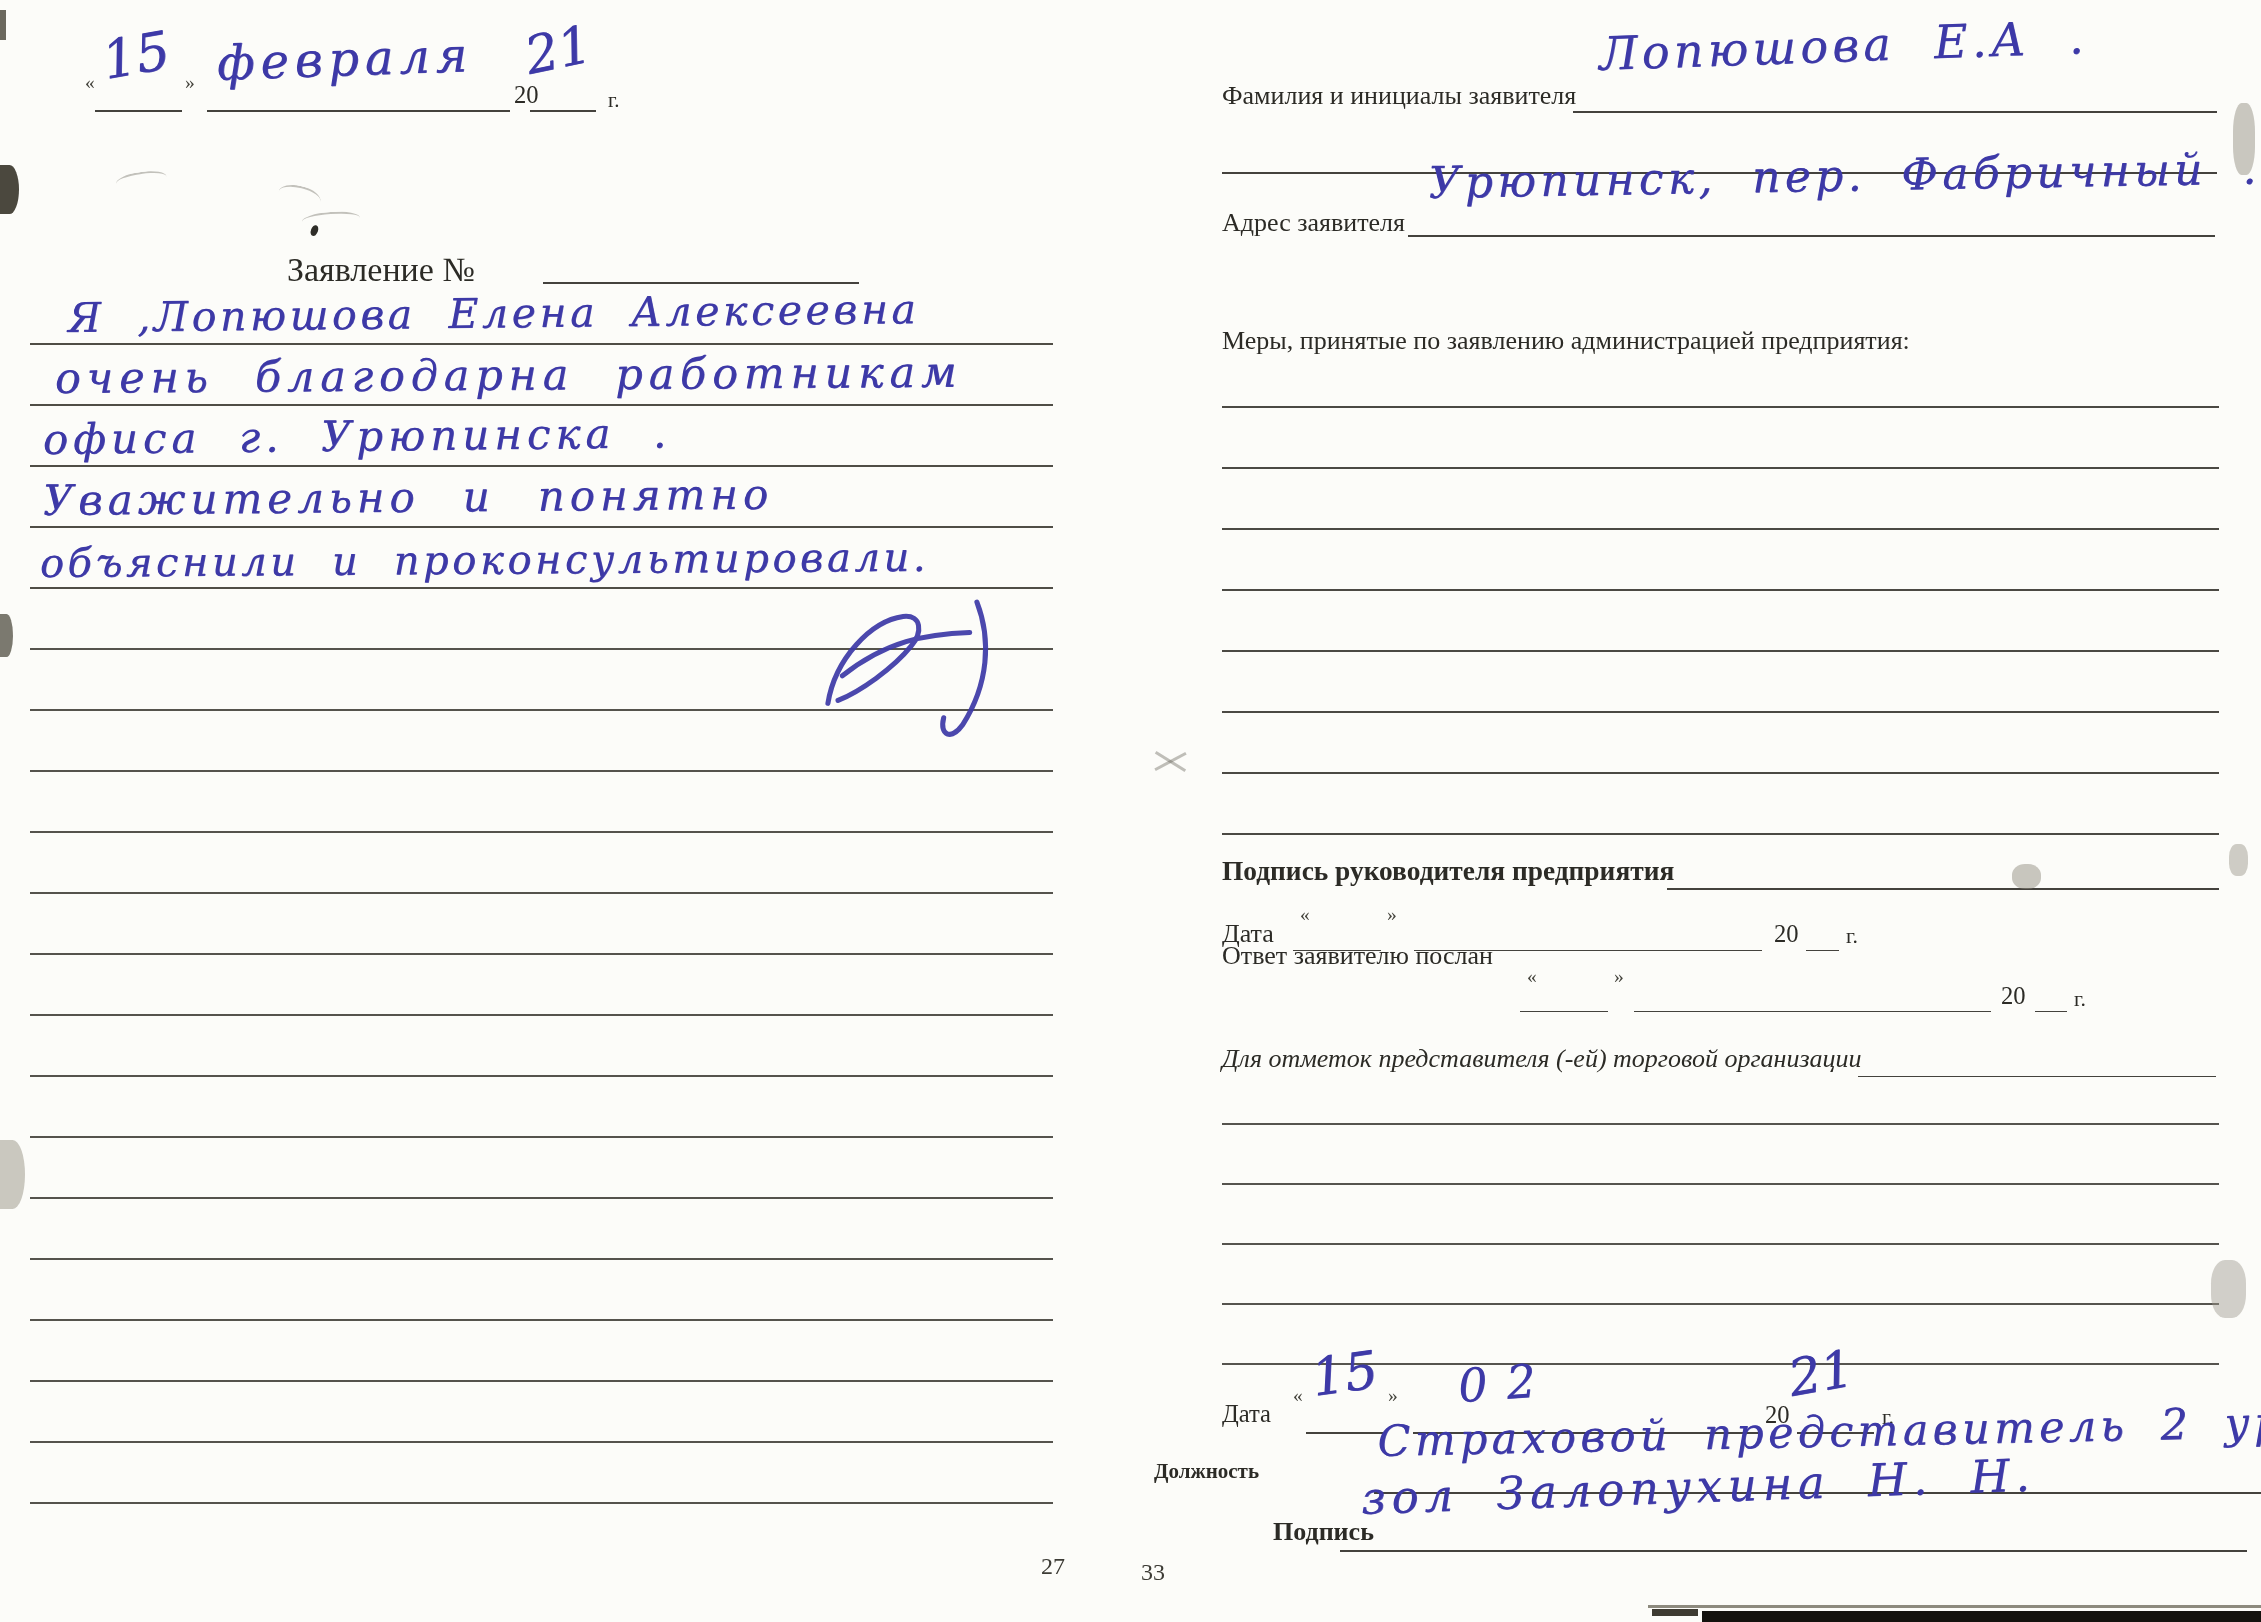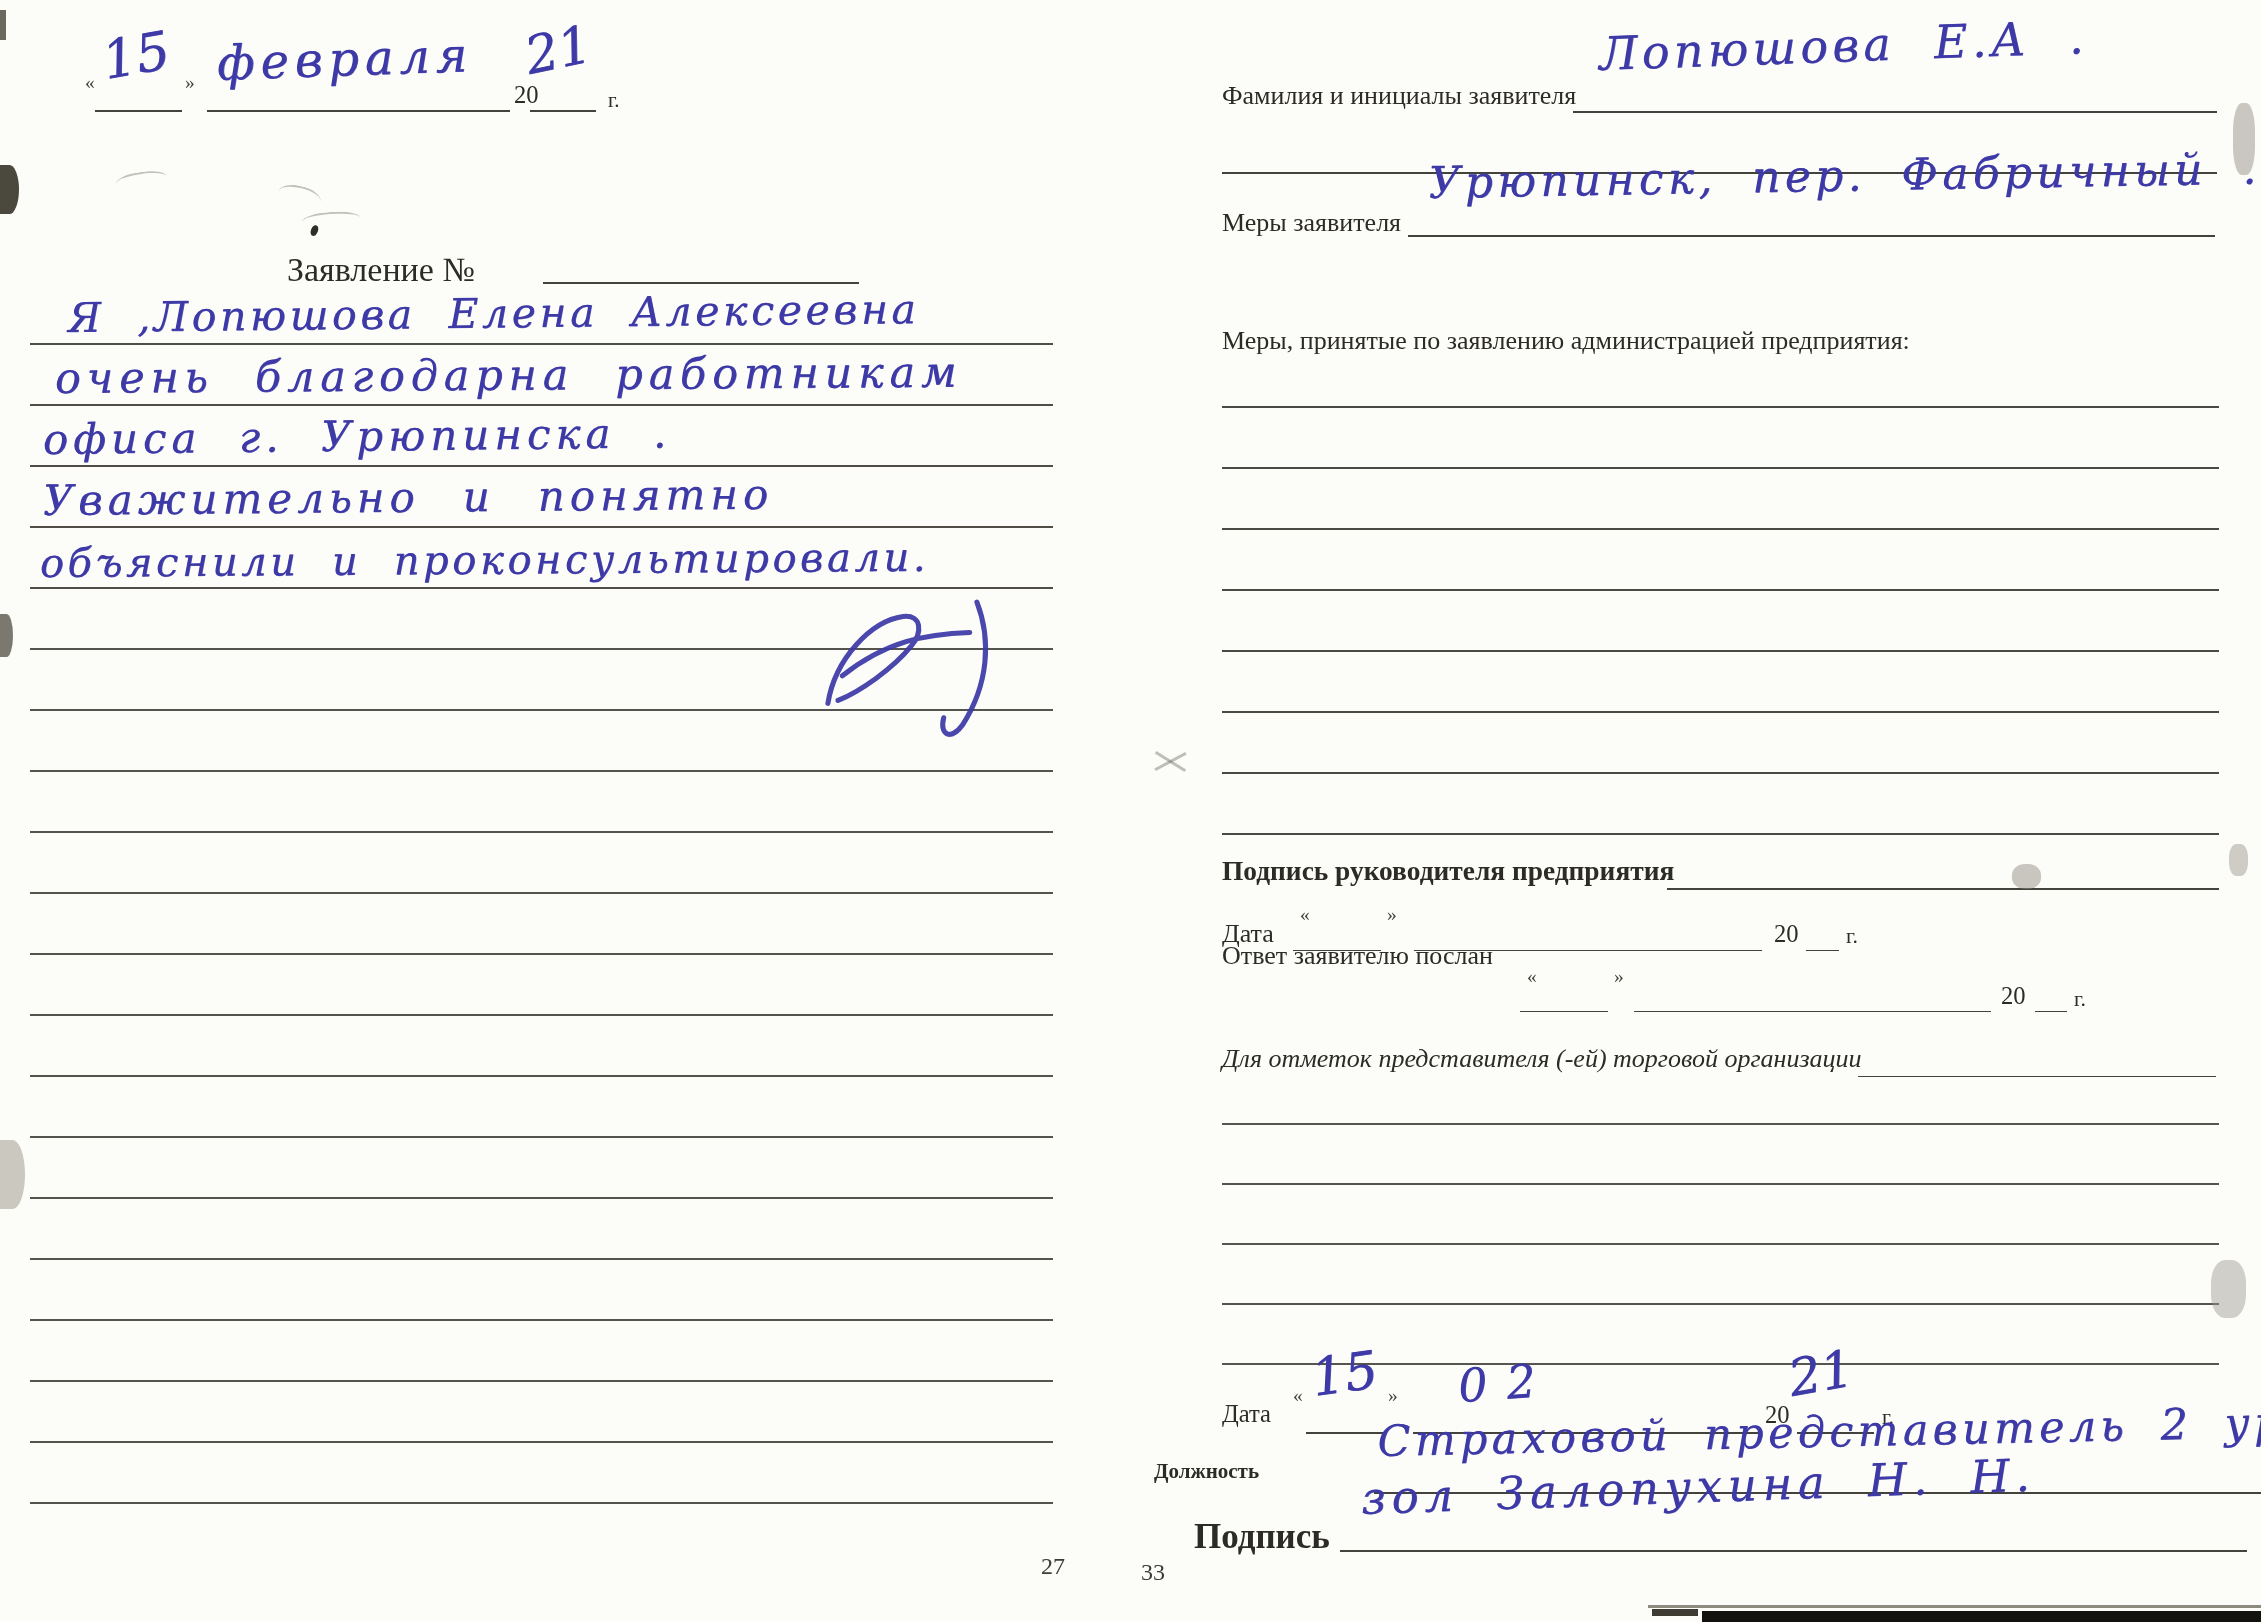--- a/index.html
+++ b/index.html
@@ -96,21 +96,21 @@
     <span class="pagenum" style="left:1041px;top:1553px;">27</span>
   </section>
 
   <section>
 
     <span class="pr" style="left:1222px;top:81px;font-size:26px;">Фамилия и инициалы заявителя</span>
     <div class="blank" style="left:1573px;top:111px;width:644px;"></div>
     <span class="hw" style="left:1600px;top:27.4px;font-size:46px;letter-spacing:4.3px;word-spacing:20px;transform:rotate(-2deg);">Лопюшова Е.А .</span>
     <div class="blank" style="left:1222px;top:172px;width:995px;"></div>
 
-    <span class="pr" style="left:1222px;top:208px;font-size:26px;">Меры заявителя</span>
+    <span class="pr" style="left:1222px;top:208px;font-size:26px;">Адрес заявителя</span>
     <div class="blank" style="left:1408px;top:235px;width:807px;"></div>
     <span class="hw" style="left:1429px;top:157px;font-size:44px;letter-spacing:4.3px;word-spacing:17.3px;transform:rotate(-1deg);">Урюпинск, пер. Фабричный .</span>
 
     <span class="pr" style="left:1222px;top:326px;font-size:26px;">Меры, принятые по заявлению администрацией предприятия:</span>
     <div class="ruled ruled-right" style="left:1222px;top:347px;width:997px;height:490px;"></div>
 
     <span class="pr pr-bold" style="left:1222px;top:856px;font-size:27.4px;">Подпись руководителя предприятия</span>
     <div class="blank" style="left:1667px;top:888px;width:552px;"></div>
 
     <span class="pr" style="left:1222px;top:919px;font-size:26px;">Дата</span>
@@ -145,21 +145,21 @@
     <span class="hw" style="left:1460px;top:1359px;font-size:46px;letter-spacing:19px;transform:rotate(-4deg);">02</span>
     <span class="pr" style="left:1765px;top:1401px;font-size:24.6px;">20</span>
     <div class="blank" style="left:1797px;top:1432px;width:77px;"></div>
     <span class="hw" style="left:1794px;top:1349px;font-size:51px;transform:rotate(-10deg);">21</span>
     <span class="pr" style="left:1882px;top:1405px;font-size:21.7px;">г.</span>
 
     <span class="pr pr-bold" style="left:1154px;top:1459px;font-size:21px;">Должность</span>
     <div class="blank" style="left:1374px;top:1492px;width:888px;"></div>
     <span class="hw" style="left:1378px;top:1416px;font-size:43px;letter-spacing:4.3px;word-spacing:14.4px;transform:rotate(-1.2deg);">Страховой представитель 2 уровня</span>
 
-    <span class="pr pr-bold" style="left:1194px;top:1517px;font-size:35px;">Подпись</span>
+    <span class="pr pr-bold" style="left:1273px;top:1517px;font-size:26px;">Подпись</span>
     <div class="blank" style="left:1340px;top:1550px;width:907px;"></div>
     <span class="hw" style="left:1362px;top:1472px;font-size:45px;letter-spacing:5.8px;word-spacing:17.3px;transform:rotate(-2deg);">зол Залопухина Н. Н.</span>
 
     <span class="pagenum" style="left:1141px;top:1559px;">33</span>
   </section>
 
   <div class="artifact" style="left:0;top:10px;width:5.8px;height:30px;background:#6b685e;"></div>
   <div class="artifact" style="left:0;top:165px;width:19px;height:49px;background:#4b483e;border-radius:0 70% 70% 0;"></div>
   <div class="artifact" style="left:0;top:614px;width:13px;height:43px;background:#5a574c;opacity:.8;border-radius:0 70% 70% 0;"></div>
   <div class="artifact" style="left:0;top:1140px;width:24.6px;height:69px;background:#a19d90;opacity:.55;border-radius:0 60% 60% 0;"></div>

